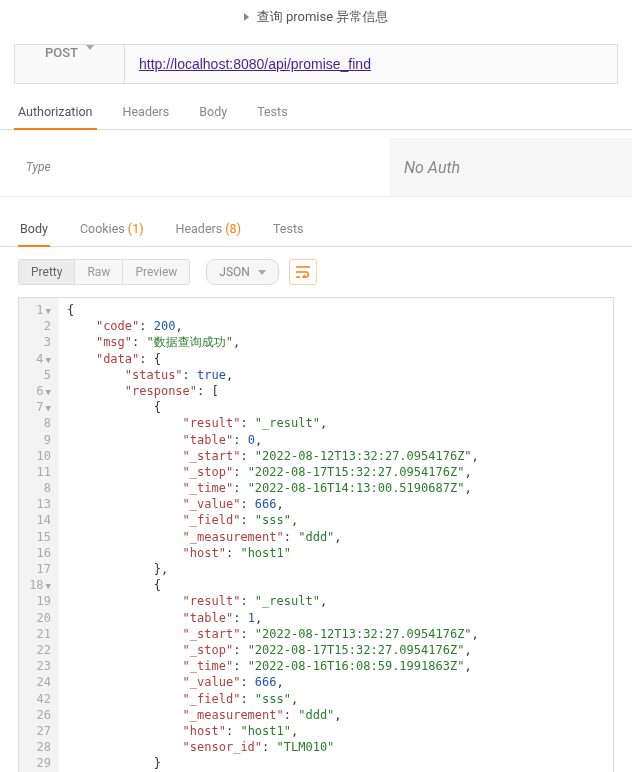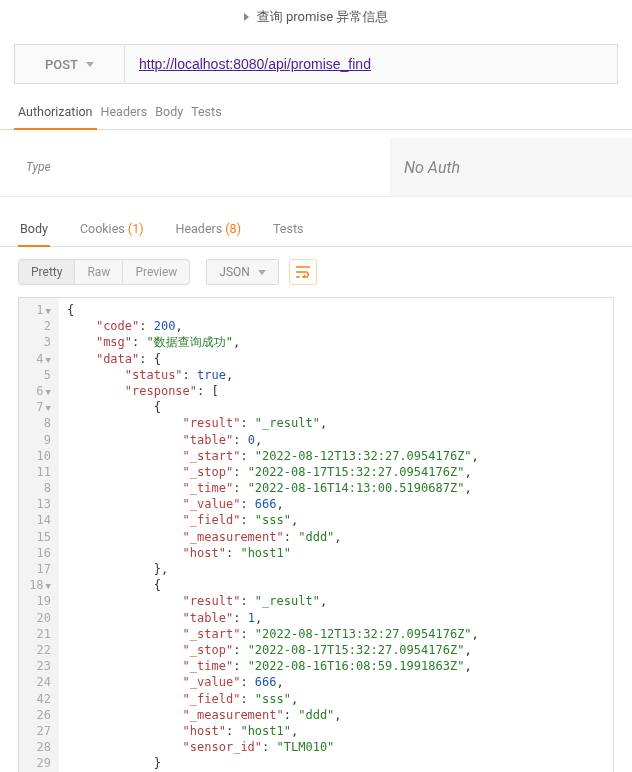--- a/index.html
+++ b/index.html
@@ -30,21 +30,21 @@
     .request-bar {
       display: flex;
       margin: 10px 14px;
       height: 40px;
       border: 1px solid #ddd;
       background: #f9f9f9;
     }
     .method-sel {
       width: 110px;
       display: flex;
-      align-items: center;
+      align-items: flex-start;
       justify-content: center;
       gap: 8px;
       border-right: 1px solid #ddd;
       font-size: 13px;
       color: #888;
       font-weight: 500;
     }
     .chevron-down {
       width: 0; height: 0;
       border-left: 4px solid transparent;
@@ -58,20 +58,21 @@
       padding: 0 14px;
       font-size: 14px;
       color: #4c1d95;
       outline: none;
       text-decoration: underline;
     }
     .tabs {
       display: flex;
       border-bottom: 1px solid #ddd;
       padding: 0 14px;
+      gap: 22px;
     }
     .tab {
       padding: 10px 4px 9px;
       font-size: 12.5px;
       color: #888;
       cursor: pointer;
     }
     .tab.active { color: #555; border-bottom: 2px solid #fd7e14; margin-bottom: -1px; }
     .auth-row {
       display: flex;
@@ -127,21 +128,21 @@
       color: #999;
       cursor: pointer;
     }
     .btn:not(:last-child) { border-right: 1px solid #ddd; }
     .btn.on { background: #ececec; color: #666; }
     .format-sel {
       display: inline-flex;
       align-items: center;
       gap: 8px;
       border: 1px solid #ddd;
-      border-radius: 2px;
+      border-radius: 9px;
       background: #f6f6f6;
       padding: 5px 12px;
       font-size: 12px;
       color: #888;
       margin-left: 10px;
     }
     .wrap-icon {
       width: 28px; height: 26px;
       display: flex;
       align-items: center;

